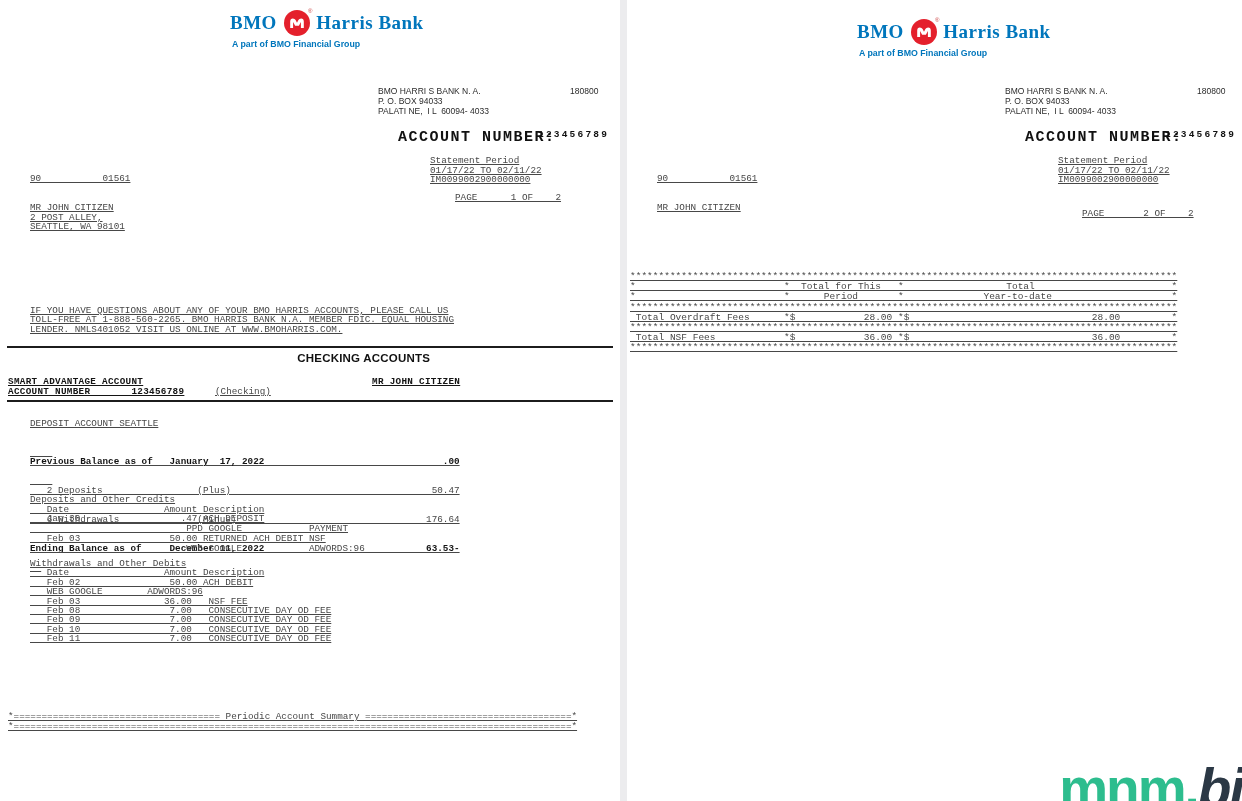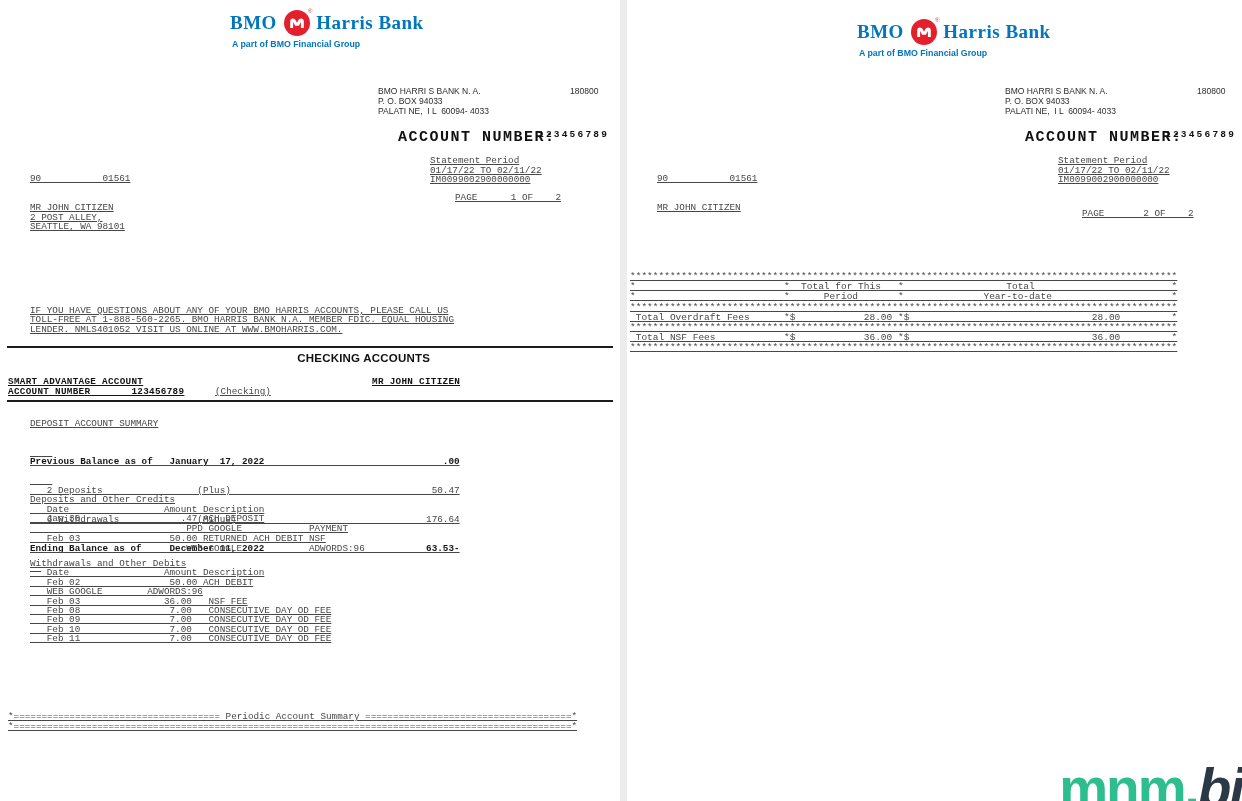--- a/index.html
+++ b/index.html
@@ -76,21 +76,21 @@
 
   <div class="abs rule" style="left:7px;top:346px;width:606px;"></div>
   <div class="abs section-title center" style="left:150px;top:352px;width:280px;">CHECKING ACCOUNTS</div>
 
   <div class="abs mono mb" style="left:8px;top:377px;letter-spacing:.3px;">SMART ADVANTAGE ACCOUNT</div>
   <div class="abs mono mb" style="left:372px;top:377px;letter-spacing:.3px;">MR JOHN CITIZEN</div>
   <div class="abs mono mb" style="left:8px;top:387px;letter-spacing:.3px;">ACCOUNT NUMBER       123456789</div>
   <div class="abs mono" style="left:215px;top:387px;">(Checking)</div>
   <div class="abs rule" style="left:7px;top:400px;width:606px;"></div>
 
-  <div class="abs mono" style="left:30px;top:419px;">DEPOSIT ACCOUNT SUMMARY</div>
+  <div class="abs mono" style="left:30px;top:419px;">DEPOSIT ACCOUNT SEATTLE</div>
   <div class="abs mono" style="left:30px;top:438px;">
     <div class="mb">Previous Balance as of   January  17, 2022                                .00</div>
     <div>   2 Deposits                 (Plus)                                    50.47</div>
     <div>   6 Withdrawals              (Minus)                                  176.64</div>
     <div class="mb">Ending Balance as of     December 11, 2022                             63.53-</div>
   </div>
 
   <div class="abs mono" style="left:30px;top:495px;line-height:9.7px;">Deposits and Other Credits
    Date                 Amount Description
    Jan 30                  .47 ACH DEPOSIT

